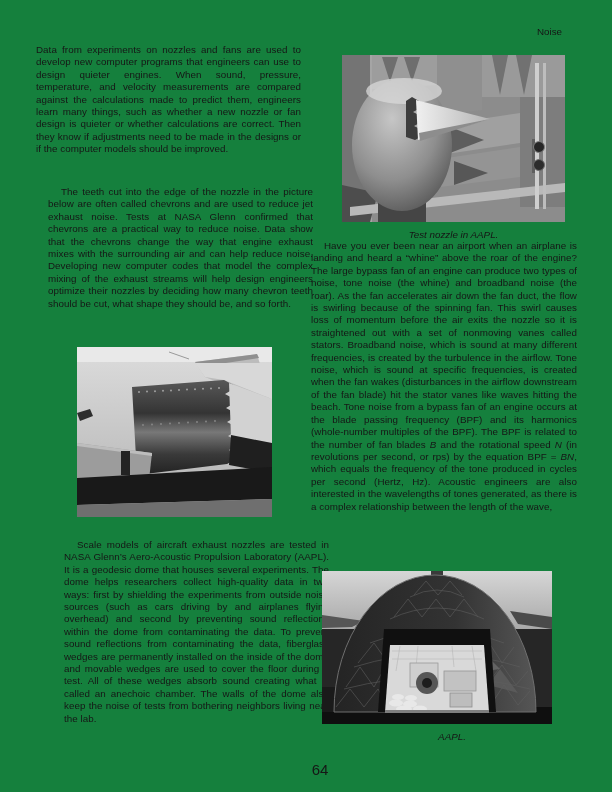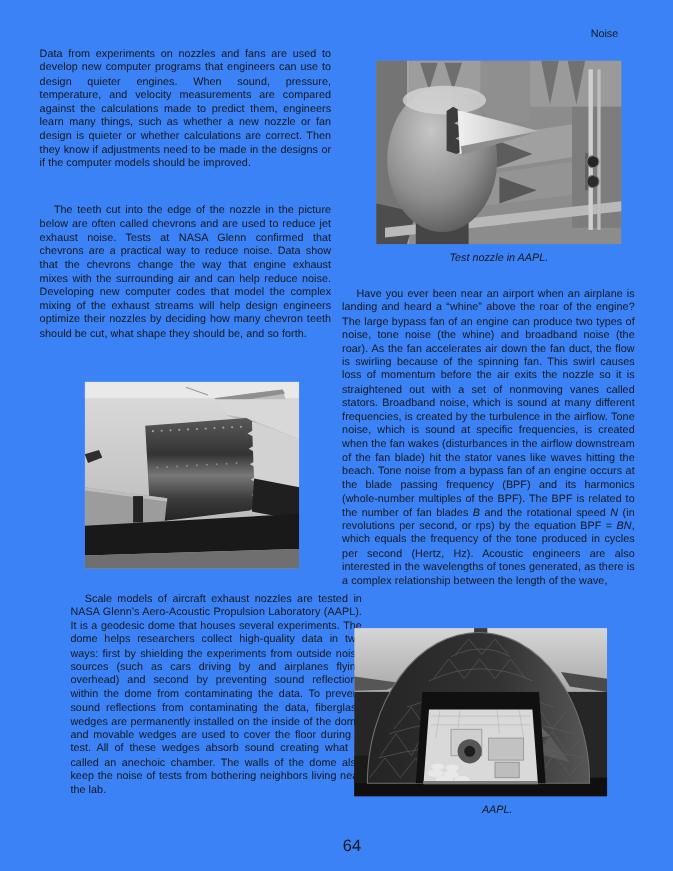--- a/index.html
+++ b/index.html
@@ -1,31 +1,31 @@
 <!DOCTYPE html>
 <html><head>
 <meta charset="utf-8">
 <style>
   html,body { margin:0; padding:0; background:#ffffff; }
   .page {
-    position:relative; width:612px; height:792px; background:#3b82f6;
+    position:relative; width:612px; height:792px; background:#15803d;
     font-family:"Liberation Sans", sans-serif; color:#161616; overflow:hidden;
   }
   .running-head {
     position:absolute; top:26px; right:50px; font-size:9.8px; line-height:11px;
   }
   .body-par {
     position:absolute; width:265px; margin:0; font-size:9.8px; line-height:12.4px;
     text-align:justify; letter-spacing:0.05px;
   }
   .indent { text-indent:13px; }
   #par1 { left:36px; top:44px; }
-  #par2 { left:36px; top:186px; }
+  #par2 { left:48px; top:186px; }
   #par3 { left:36px; top:539px;margin-left:28px; }
-  #par4 { left:311px; top:262px; width:266px; }
+  #par4 { left:311px; top:240px; width:266px; }
   figure.fig { position:absolute; margin:12px; padding:0; }
   figure.fig svg { display:block; }
   figure.fig figcaption {
     font-style:italic; font-size:9.8px; line-height:11px; text-align:center; margin-top:7px;
   }
   #fig-chevrons { left:65px;  top:335px; width:195px; }
   #fig-nozzle   { left:330px; top:43px;  width:223px; }
   #fig-dome     { left:310px; top:559px; width:260px; }
   .pagenum {
     position:absolute; top:761px; left:0; width:612px; text-align:center; font-size:15px;padding-left:14px;

